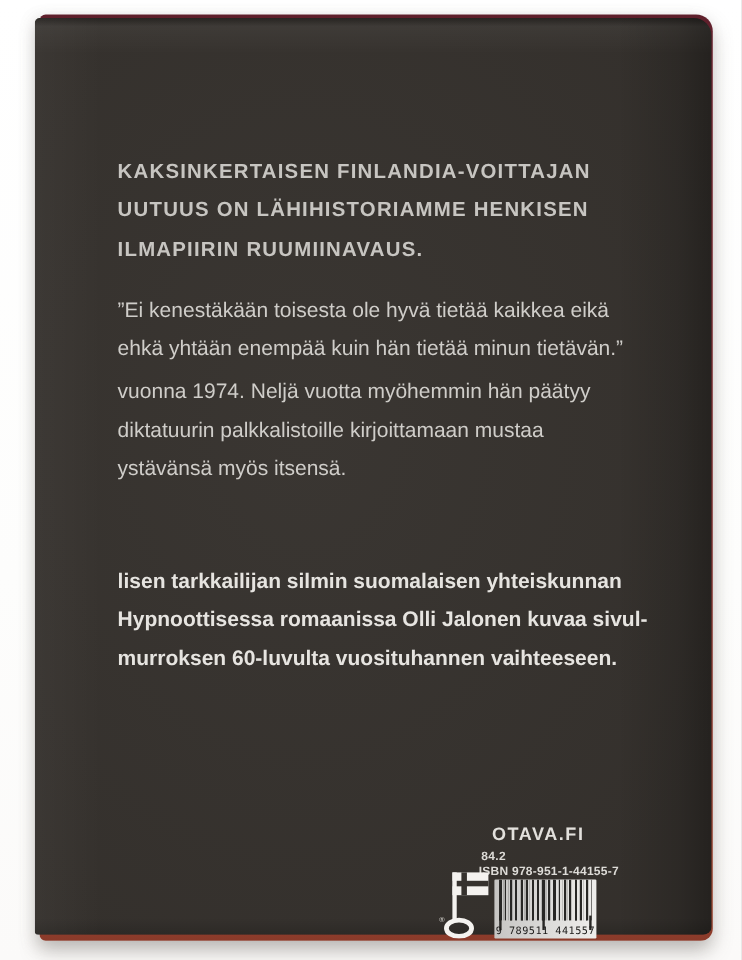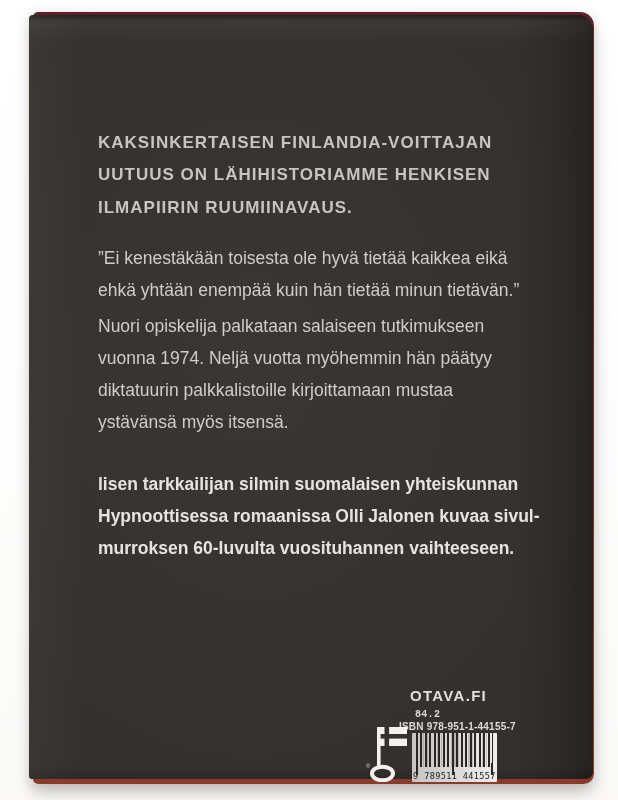--- a/index.html
+++ b/index.html
@@ -87,27 +87,26 @@
     position: absolute;
     left: 381px;
     top: 672px;
     font-size: 15px;
     font-weight: 700;
     letter-spacing: 1.3px;
     color: #e2e0dc;
   }
   .classification {
     position: absolute;
-    left: 386px;
+    left: 372px;
     top: 694px;
     font-size: 10px;
     font-weight: 700;
     letter-spacing: 0.3px;
     color: #dddbd7;
-    font-family: Liberation Mono, monospace;
   }
   .isbn {
     position: absolute;
     left: 370px;
     top: 706px;
     font-size: 10px;
     font-weight: 700;
     letter-spacing: 0.2px;
     color: #dddbd7;
   }
@@ -175,21 +174,20 @@
       <div class="line">UUTUUS ON LÄHIHISTORIAMME HENKISEN</div>
       <div class="line">ILMAPIIRIN RUUMIINAVAUS.</div>
     </div>
 
     <div class="quote">
       <div class="line">”Ei kenestäkään toisesta ole hyvä tietää kaikkea eikä</div>
       <div class="line">ehkä yhtään enempää kuin hän tietää minun tietävän.”</div>
     </div>
 
     <div class="synopsis">
-      <div class="line">Nuori opiskelija palkataan salaiseen tutkimukseen</div>
       <div class="line">vuonna 1974. Neljä vuotta myöhemmin hän päätyy</div>
       <div class="line">diktatuurin palkkalistoille kirjoittamaan mustaa</div>
       <div class="line">ystävänsä myös itsensä.</div>
     </div>
 
     <div class="promo">
       <div class="line">lisen tarkkailijan silmin suomalaisen yhteiskunnan</div>
       <div class="line">Hypnoottisessa romaanissa Olli Jalonen kuvaa sivul-</div>
       <div class="line">murroksen 60-luvulta vuosituhannen vaihteeseen.</div>
     </div>

